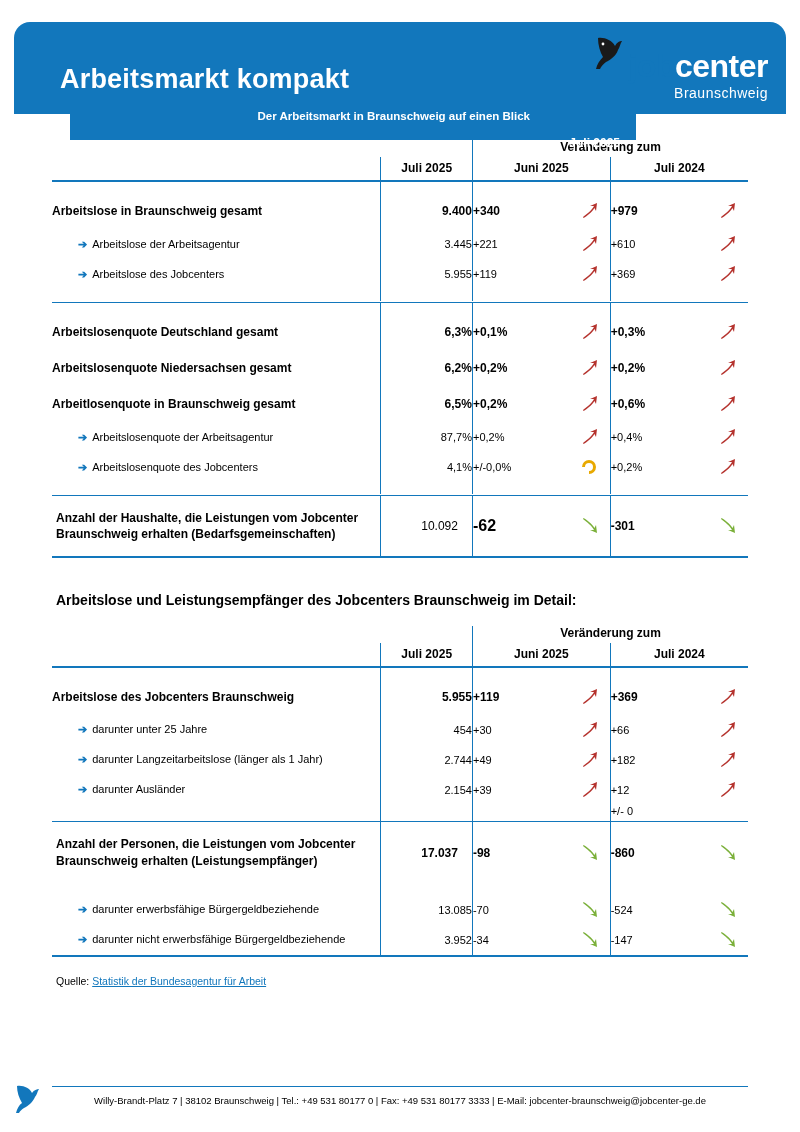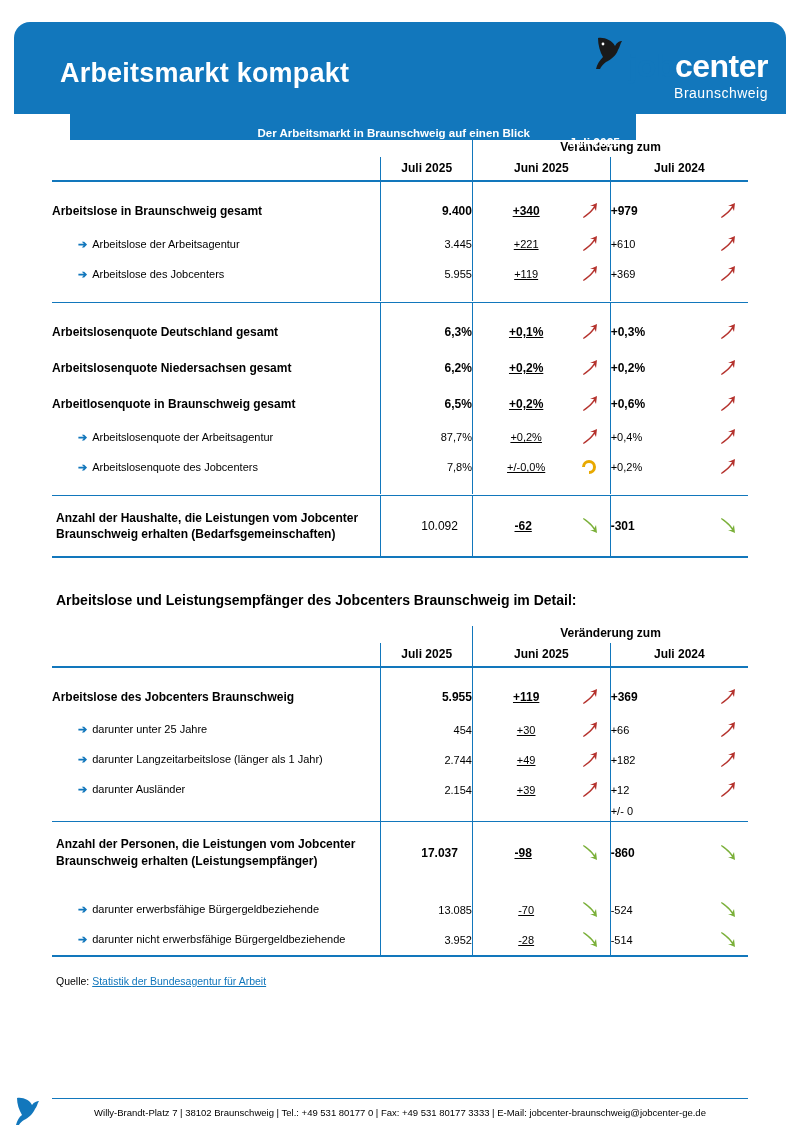--- a/index.html
+++ b/index.html
@@ -43,35 +43,34 @@
     background: #ffffff;
   }
   .header-notch2 {
     position: absolute;
     right: 0; top: 92px;
     width: 150px; height: 26px;
     background: #ffffff;
   }
   .header-title {
     position: absolute;
-    left: 46px; top: 36px;
+    left: 46px; top: 42px;
     font-size: 27px;
     font-weight: bold;
     color: #ffffff;
     letter-spacing: 0.2px;
   }
   .header-sub {
     position: absolute;
     left: 46px; top: 88px;
     width: 470px;
     text-align: right;
     font-size: 11.5px;
     font-weight: bold;
     color: #ffffff;
-    margin-top: 17px;
   }
   .header-date {
     position: absolute;
     right: 166px; top: 114px;
     font-size: 12px;
     font-weight: bold;
     color: #ffffff;
   }
   
   .logo {
@@ -103,21 +102,21 @@
   .sheet { padding: 0 52px; }
   table.kpi {
     width: 100%;
     border-collapse: collapse;
     font-size: 11.5px;
   }
   table.kpi td, table.kpi th { padding: 0; vertical-align: middle; }
 
   .c-label { width: 320px; text-align: left; padding-left: 4px !important; }
   .c-val   { width: 89px; text-align: right; padding-right: 14px !important; }
-  .c-d1    { width: 104px; text-align: center; padding-right: 6px !important; text-decoration: underline; }
+  .c-d1    { width: 104px; text-align: left; padding-right: 6px !important; }
   .c-i1    { width: 30px;  text-align: left; }
   .c-d2    { width: 104px; text-align: left; padding-right: 6px !important; }
   .c-i2    { width: 30px;  text-align: left; }
   .hdr-rule-bot { border-bottom: 2.5px solid #1277bc; }
   .rule-thin { border-bottom: 1px solid #1277bc; }
 
   .hdr-span {
     text-align: center;
     font-weight: bold;
     font-size: 12px;
@@ -151,21 +150,21 @@
   }
 
   .source {
     margin: 18px 0 0 4px;
     font-size: 10.5px;
   }
   .source .lnk { color:#1277bc; text-decoration: underline; }
 
   .footer {
     position: absolute;
-    left: 0; bottom: 0;
+    left: 0; bottom: 12px;
     width: 100%;
     text-align: center;
   }
   .footer-rule {
     border-top: 1.5px solid #1277bc;
     margin: 0 52px 8px 52px;
   }
   .footer-text { font-size: 9.5px; padding-bottom: 14px; }
   .footer-mark {
     position: absolute;
@@ -322,21 +321,21 @@
       <td class="c-i1"><svg class="ico" viewBox="0 0 20 20">
               <path d="M4 16 C8 13 13 9 15 5 L11 5 L18 2 L17 10 L15.5 7 C13 11 8 15 4.5 17 Z" fill="#b5332e"></path>
             </svg></td>
       <td class="c-d2 vline-l">+0,4%</td>
       <td class="c-i2"><svg class="ico" viewBox="0 0 20 20">
               <path d="M4 16 C8 13 13 9 15 5 L11 5 L18 2 L17 10 L15.5 7 C13 11 8 15 4.5 17 Z" fill="#b5332e"></path>
             </svg></td>
     </tr>
     <tr class="row-sub">
       <td class="c-label"><span class="arrow-b">➔</span><span>Arbeitslosenquote des Jobcenters</span></td>
-      <td class="c-val vline-l vline-r">7,8%</td>
+      <td class="c-val vline-l vline-r">4,1%</td>
       <td class="c-d1">+/-0,0%</td>
       <td class="c-i1"><svg class="ico" viewBox="0 0 20 20">
               <path d="M3 10 a7 7 0 1 1 7 7 l0 -3 a4 4 0 1 0 -4 -4 Z" fill="#e8a900"></path>
             </svg></td>
       <td class="c-d2 vline-l">+0,2%</td>
       <td class="c-i2"><svg class="ico" viewBox="0 0 20 20">
               <path d="M4 16 C8 13 13 9 15 5 L11 5 L18 2 L17 10 L15.5 7 C13 11 8 15 4.5 17 Z" fill="#b5332e"></path>
             </svg></td>
     </tr>
 
@@ -346,21 +345,21 @@
           <td colspan="2"></td>
           <td class="vline-l" colspan="2"></td>
         </tr>
     <tr>
           <td class="rule-thin" colspan="6" style="height:1px"></td>
         </tr>
 
     <tr>
       <td class="c-label multiline" style="padding:14px 0 14px 4px !important;">Anzahl der Haushalte, die Leistungen vom Jobcenter Braunschweig erhalten (Bedarfsgemeinschaften)</td>
       <td class="c-val vline-l vline-r" style="font-weight:normal;font-size:12px">10.092</td>
-      <td class="c-d1" style="font-weight:bold;font-size:12px">-62</td>
+      <td class="c-d1" style="font-weight:bold;font-size:16px">-62</td>
       <td class="c-i1"><svg class="ico" viewBox="0 0 20 20">
               <path d="M4 3 C8 6 13 10 15 14 L11 14 L18 17 L17 9 L15.5 12 C13 8 8 4 4.5 2 Z" fill="#7bb03a"></path>
             </svg></td>
       <td class="c-d2 vline-l" style="font-weight:bold;font-size:12px">-301</td>
       <td class="c-i2"><svg class="ico" viewBox="0 0 20 20">
               <path d="M4 3 C8 6 13 10 15 14 L11 14 L18 17 L17 9 L15.5 12 C13 8 8 4 4.5 2 Z" fill="#7bb03a"></path>
             </svg></td>
     </tr>
     <tr>
           <td colspan="6" style="height:1px;border-bottom:2.5px solid #1277bc"></td>
@@ -487,25 +486,25 @@
               <path d="M4 3 C8 6 13 10 15 14 L11 14 L18 17 L17 9 L15.5 12 C13 8 8 4 4.5 2 Z" fill="#7bb03a"></path>
             </svg></td>
       <td class="c-d2 vline-l">-524</td>
       <td class="c-i2"><svg class="ico" viewBox="0 0 20 20">
               <path d="M4 3 C8 6 13 10 15 14 L11 14 L18 17 L17 9 L15.5 12 C13 8 8 4 4.5 2 Z" fill="#7bb03a"></path>
             </svg></td>
     </tr>
     <tr class="row-sub">
       <td class="c-label"><span class="arrow-b">➔</span><span>darunter nicht erwerbsfähige Bürgergeldbeziehende</span></td>
       <td class="c-val vline-l vline-r">3.952</td>
-      <td class="c-d1">-28</td>
-      <td class="c-i1"><svg class="ico" viewBox="0 0 20 20">
-              <path d="M4 3 C8 6 13 10 15 14 L11 14 L18 17 L17 9 L15.5 12 C13 8 8 4 4.5 2 Z" fill="#7bb03a"></path>
-            </svg></td>
-      <td class="c-d2 vline-l">-514</td>
+      <td class="c-d1">-34</td>
+      <td class="c-i1"><svg class="ico" viewBox="0 0 20 20">
+              <path d="M4 3 C8 6 13 10 15 14 L11 14 L18 17 L17 9 L15.5 12 C13 8 8 4 4.5 2 Z" fill="#7bb03a"></path>
+            </svg></td>
+      <td class="c-d2 vline-l">-147</td>
       <td class="c-i2"><svg class="ico" viewBox="0 0 20 20">
               <path d="M4 3 C8 6 13 10 15 14 L11 14 L18 17 L17 9 L15.5 12 C13 8 8 4 4.5 2 Z" fill="#7bb03a"></path>
             </svg></td>
     </tr>
     <tr>
           <td colspan="6" style="height:1px;border-bottom:2.5px solid #1277bc"></td>
         </tr>
   </tbody>
     </table>
 

